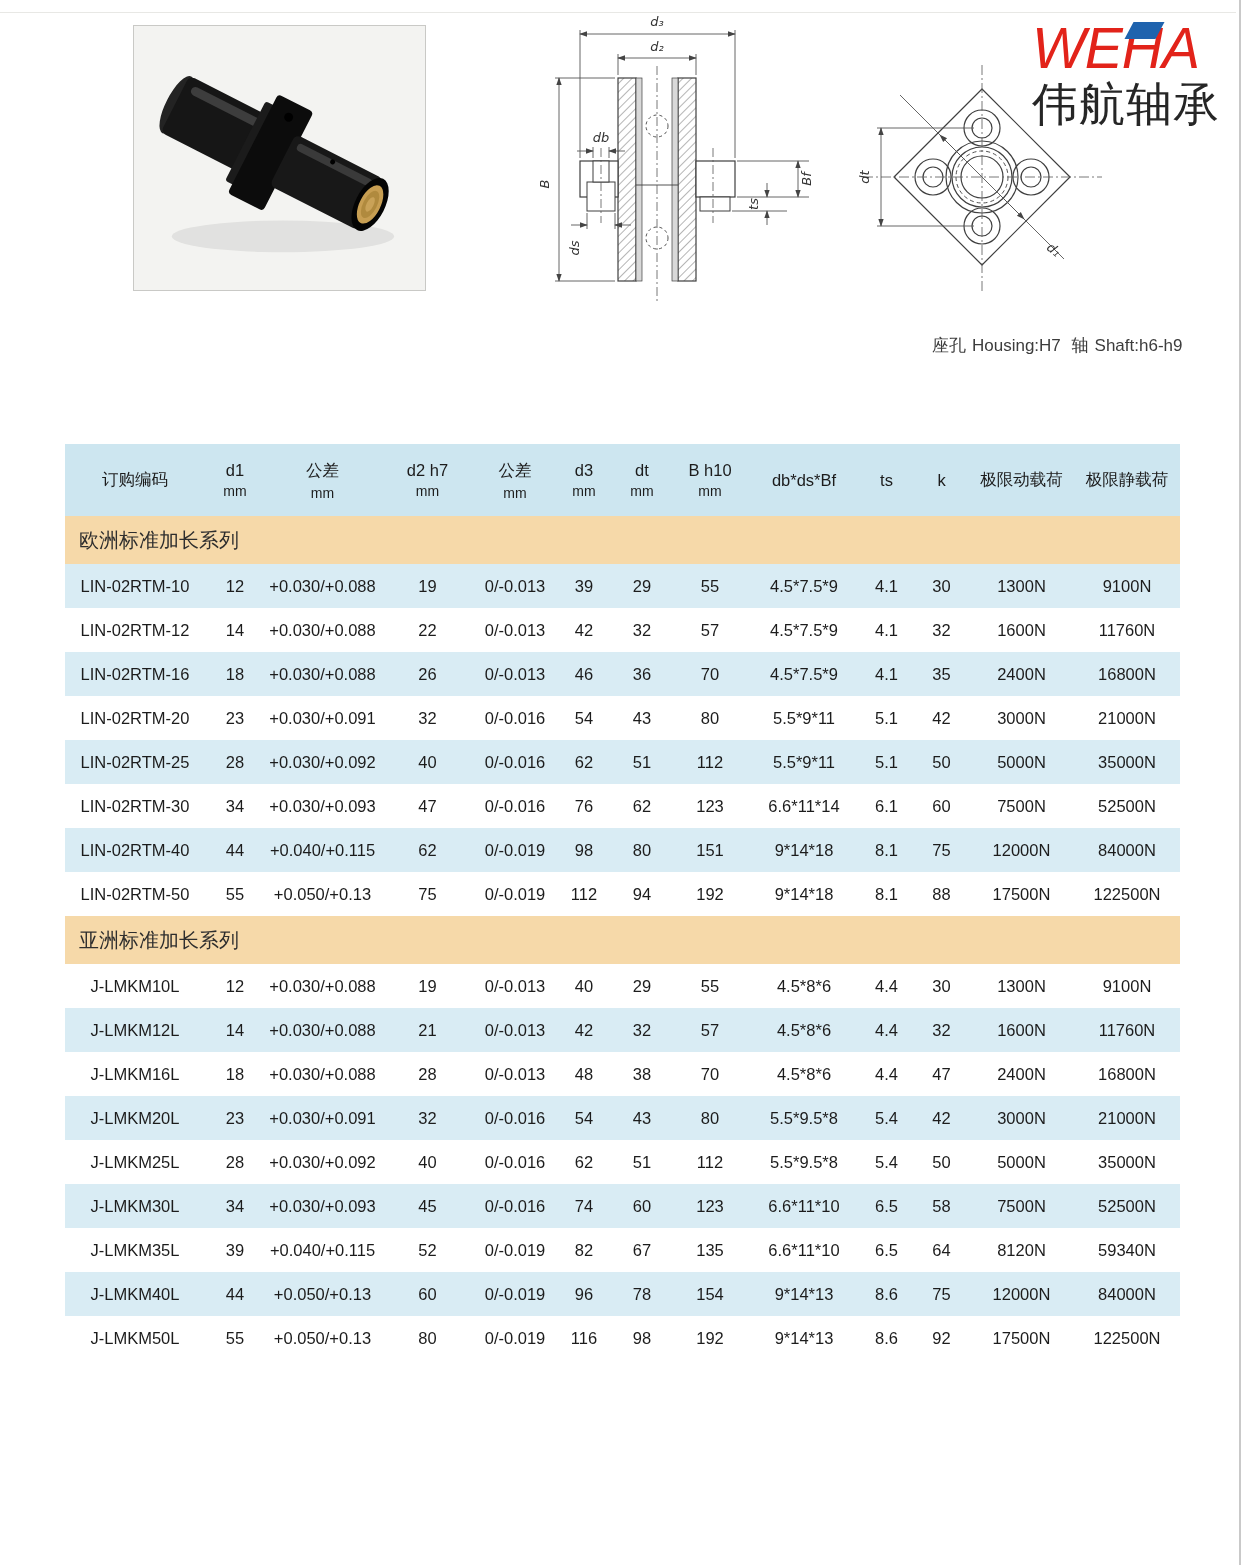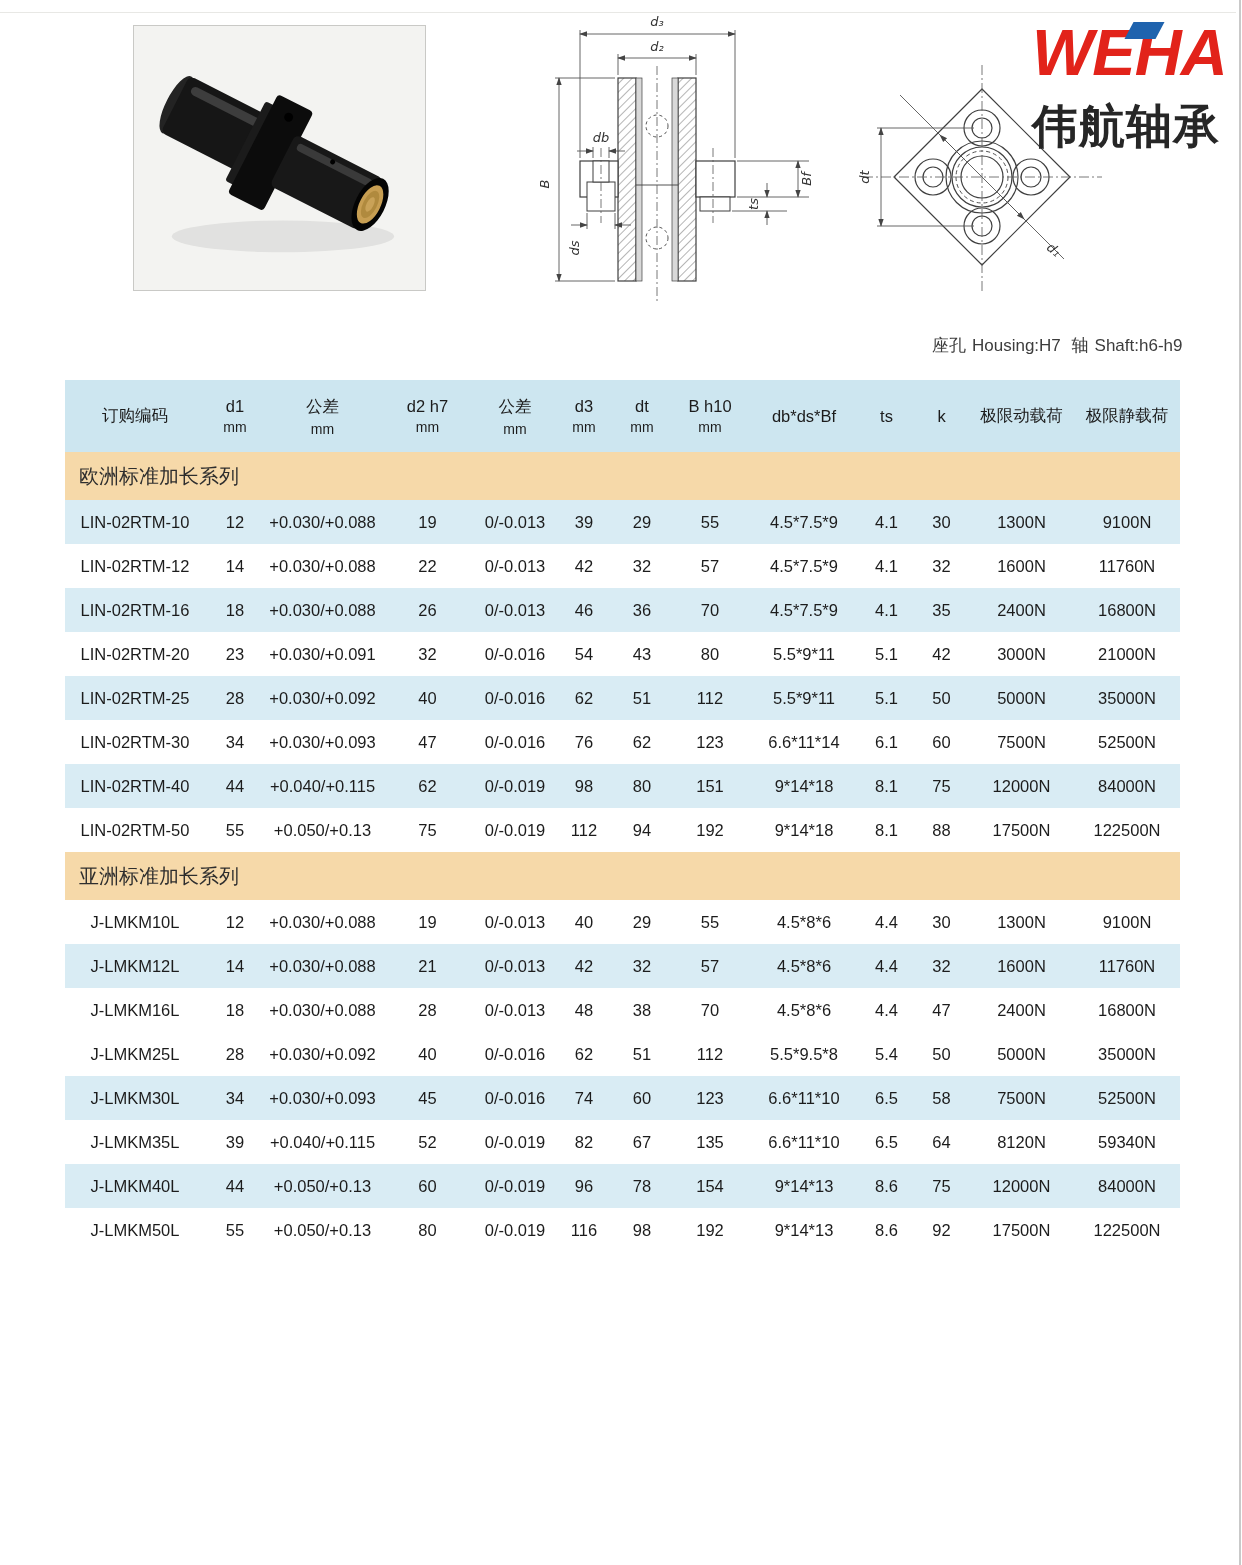--- a/index.html
+++ b/index.html
@@ -2,39 +2,39 @@
 <html style="--logo-red: #e2231a; --logo-blue: #1f63ae; --header-blue: #cde6f0; --row-blue: #d9ecf4; --section-orange: #f6d9a9; --photo-bg: #f3f3f1;"><head>
 <meta charset="utf-8">
 <style>
   html,body{margin:0;padding:0;}
   body{
     width:1242px;height:1565px;position:relative;background:#ffffff;overflow:hidden;
     font-family:"Liberation Sans","DejaVu Sans",sans-serif;color:#1f1f1f;
   }
   body::after{content:"";position:absolute;top:0;right:1px;width:2px;height:100%;background:#9d9d9d;opacity:.55;}
   
-  .top{position:relative;height:380px;padding-left:24px;}
+  .top{position:relative;height:444px;padding-left:24px;}
   .top::before{content:"";position:absolute;top:12px;left:0;right:6px;height:1px;background:#e8e8e5;}
   .photo-box{
     position:absolute;left:133px;top:25px;width:293px;height:266px;
     background:var(--photo-bg,#f3f3f1);border:1px solid #c9c9c6;box-sizing:border-box;
   }
   .photo-box svg{display:block;width:100%;height:100%;}
   .drawing{position:absolute;}
   .drawing.section{left:515px;top:8px;width:310px;height:300px;}
   .drawing.front{left:855px;top:45px;width:255px;height:265px;}
   .drawing svg{display:block;width:100%;height:100%;}
   .draw-label{font-family:"DejaVu Sans",sans-serif;font-style:italic;font-size:13px;fill:#333;}
   
   .logo{position:absolute;left:1032px;top:20px;width:210px;line-height:1;}
-  .logo-en{position:relative;font-size:65px;font-weight:700;font-style:italic;
+  .logo-en{position:relative;font-size:57px;font-weight:400;font-style:italic;
     color:var(--logo-red,#e2231a);letter-spacing:-1px;white-space:nowrap;}
   .logo-blue{position:absolute;left:97px;top:2px;width:31px;height:17px;
     background:var(--logo-blue,#1f63ae);transform:skewX(-28deg);}
-  .logo-cn{font-size:46px;font-weight:700;color:#262626;letter-spacing:1px;margin-top:18px;white-space:nowrap;}
+  .logo-cn{font-size:46px;font-weight:400;color:#262626;letter-spacing:1px;margin-top:4px;white-space:nowrap;}
   
   .fit-note{position:absolute;left:932px;top:334px;font-size:17px;color:#3c3c3c;white-space:nowrap;}
   .fit-note span{margin-right:6px;}
   
   table.spec{border-collapse:collapse;table-layout:fixed;width:1115px;margin-left:65px;}
   table.spec th,table.spec td{
     text-align:center;vertical-align:middle;padding:0;white-space:nowrap;
     font-size:16.5px;font-weight:400;color:#1c1c1c;
   }
   thead tr{background:var(--header-blue,#cde6f0);height:72px;}
@@ -417,20 +417,35 @@
         <td>0/-0.013</td>
         <td>48</td>
         <td>38</td>
         <td>70</td>
         <td>4.5*8*6</td>
         <td>4.4</td>
         <td>47</td>
         <td>2400N</td>
         <td>16800N</td>
       </tr>
+      <tr class="data-row shaded">
+        <td>J-LMKM20L</td>
+        <td>23</td>
+        <td>+0.030/+0.091</td>
+        <td>32</td>
+        <td>0/-0.016</td>
+        <td>54</td>
+        <td>43</td>
+        <td>80</td>
+        <td>5.5*9.5*8</td>
+        <td>5.4</td>
+        <td>42</td>
+        <td>3000N</td>
+        <td>21000N</td>
+      </tr>
       <tr class="data-row">
         <td>J-LMKM25L</td>
         <td>28</td>
         <td>+0.030/+0.092</td>
         <td>40</td>
         <td>0/-0.016</td>
         <td>62</td>
         <td>51</td>
         <td>112</td>
         <td>5.5*9.5*8</td>

